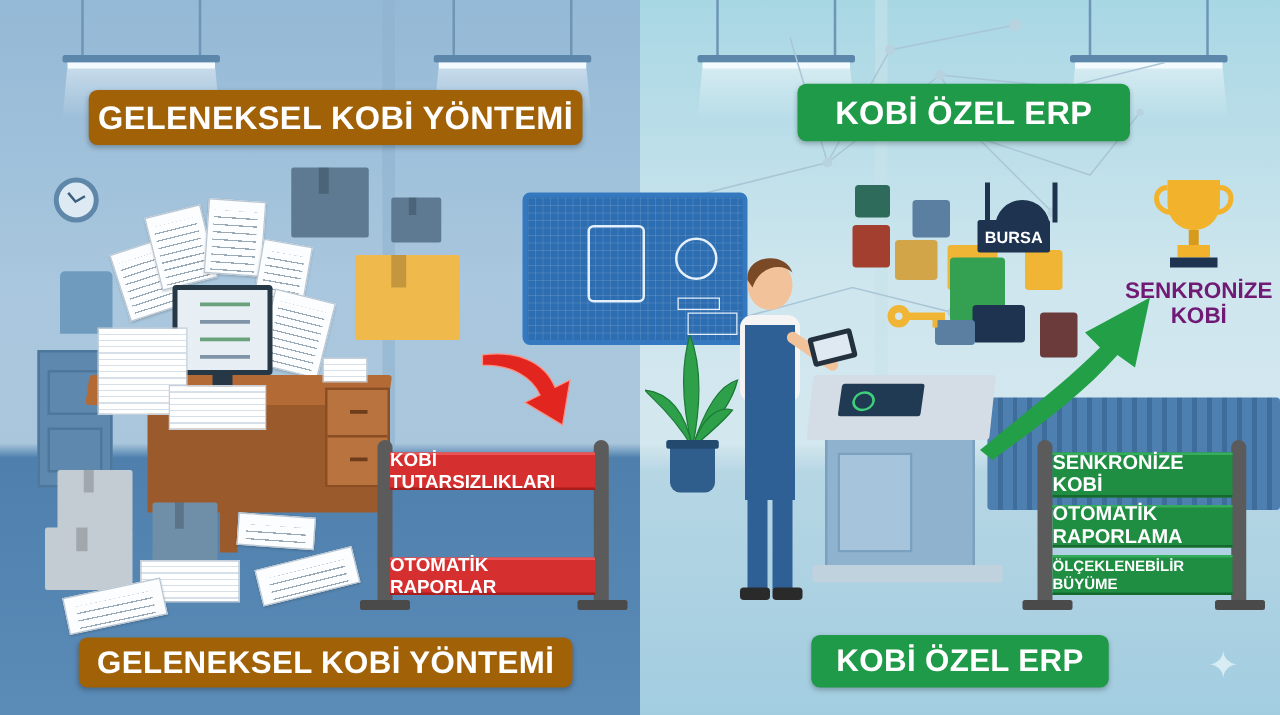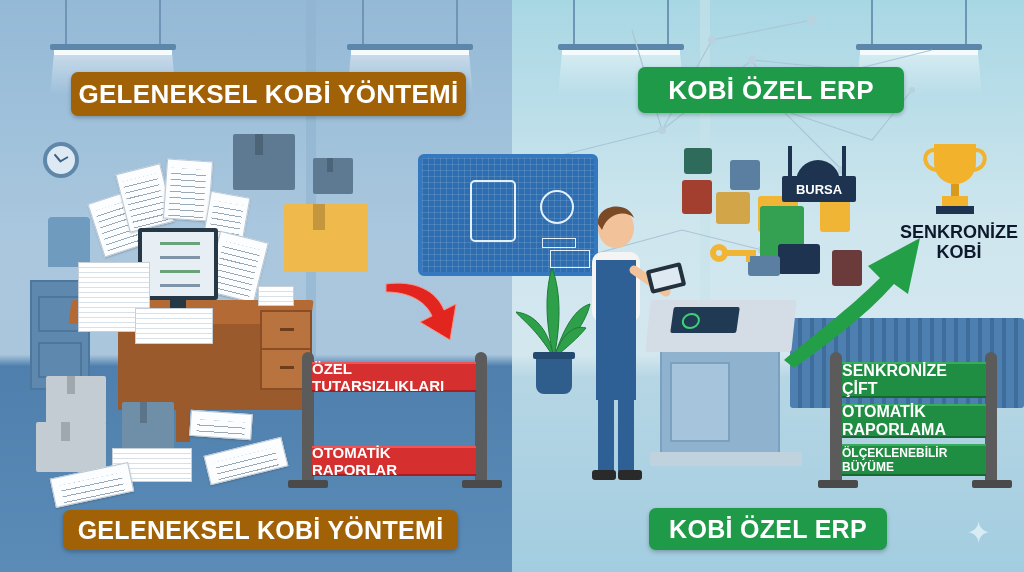--- a/index.html
+++ b/index.html
@@ -108,25 +108,25 @@
 
   
   .radiator { position: absolute; left: 790px; top: 318px; width: 234px; height: 90px;
     background: repeating-linear-gradient(90deg, #4d7fb0 0 8px, #3e6c9b 8px 12px); border-radius: 3px; }
 
   
   .green-arrow { position: absolute; left: 780px; top: 228px; }
 
   
   .trophy { position: absolute; left: 920px; top: 140px; width: 70px; height: 80px; }
-  .senk-text { position: absolute; left: 894px; top: 222px; width: 130px; text-align: center; color: #0f172a; font-weight: 700; font-size: 18px; line-height: 20px; }
+  .senk-text { position: absolute; left: 894px; top: 222px; width: 130px; text-align: center; color: #701a75; font-weight: 700; font-size: 18px; line-height: 20px; }
 
   
   .puzzle { position: absolute; border-radius: 3px; }
-  .bursa { position: absolute; left: 782px; top: 176px; width: 74px; height: 26px; background: #1e3350; color: #fff; font-weight: 700; font-size: 13px; display:flex; align-items:center; justify-content:center; border-radius: 2px; }
+  .bursa { position: absolute; left: 782px; top: 176px; width: 58px; height: 26px; background: #1e3350; color: #fff; font-weight: 700; font-size: 13px; display:flex; align-items:center; justify-content:center; border-radius: 2px; }
   .minaret { position: absolute; width: 4px; background: #1e3350; }
   .dome { position: absolute; left: 796px; top: 160px; width: 44px; height: 22px; background: #1e3350; border-radius: 22px 22px 0 0; }
   .key { position: absolute; left: 708px; top: 240px; }
 
   .sparkle { position: absolute; left: 966px; top: 518px; color: #d8ecf3; font-size: 30px; line-height: 1; }
 </style>
 </head>
 <body>
 
 <div class="scene">
@@ -238,21 +238,21 @@
   <div class="paper" style="left:206px;top:446px;width:80px;height:30px;transform:rotate(-14deg)"></div>
 
   <svg class="red-arrow" width="80" height="66" viewBox="0 0 80 66">
     <path d="M2 6 C30 2 52 12 60 32 L72 26 L66 62 L36 44 L48 38 C42 24 26 14 2 14 Z" fill="#e2261f" stroke="#ff8f80" stroke-width="1"></path>
   </svg>
 
   <div class="post" style="left:302px;top:352px;height:132px"></div>
   <div class="post" style="left:475px;top:352px;height:132px"></div>
   <div class="post-base" style="left:288px;top:480px;width:40px"></div>
   <div class="post-base" style="left:462px;top:480px;width:40px"></div>
-  <div class="sign-board red" style="left:312px;top:362px;width:164px;height:30px">ÖZEL TUTARSIZLIKLARI</div>
+  <div class="sign-board red" style="left:312px;top:362px;width:164px;height:30px">KOBİ TUTARSIZLIKLARI</div>
   <div class="sign-board red" style="left:312px;top:446px;width:164px;height:30px">OTOMATİK RAPORLAR</div>
 
   <div class="banner dark bottom-left">GELENEKSEL KOBİ YÖNTEMİ</div>
 
   <div class="banner green top-right">KOBİ ÖZEL ERP</div>
 
   <div class="blueprint">
     <div class="bp-rect"></div>
       <div class="bp-circle"></div>
       <div class="bp-small"></div>
@@ -325,20 +325,20 @@
   <div class="kiosk-body"></div>
   <div class="kiosk-door"></div>
   <div class="kiosk-top"></div>
   <div class="kiosk-screen"></div>
   <div class="kiosk-base"></div>
 
   <div class="post" style="left:830px;top:352px;height:132px"></div>
   <div class="post" style="left:985px;top:352px;height:132px"></div>
   <div class="post-base" style="left:818px;top:480px;width:40px"></div>
   <div class="post-base" style="left:972px;top:480px;width:40px"></div>
-  <div class="sign-board green" style="left:842px;top:362px;width:144px;height:36px;font-size:16px">SENKRONİZE ÇİFT</div>
+  <div class="sign-board green" style="left:842px;top:362px;width:144px;height:36px;font-size:16px">SENKRONİZE KOBİ</div>
   <div class="sign-board green" style="left:842px;top:404px;width:144px;height:34px;font-size:16px">OTOMATİK RAPORLAMA</div>
   <div class="sign-board green" style="left:842px;top:444px;width:144px;height:32px;font-size:12px">ÖLÇEKLENEBİLİR BÜYÜME</div>
 
   <div class="banner green bottom-right">KOBİ ÖZEL ERP</div>
 
   <div class="sparkle">✦</div>
 </div>
 
 </body></html>

